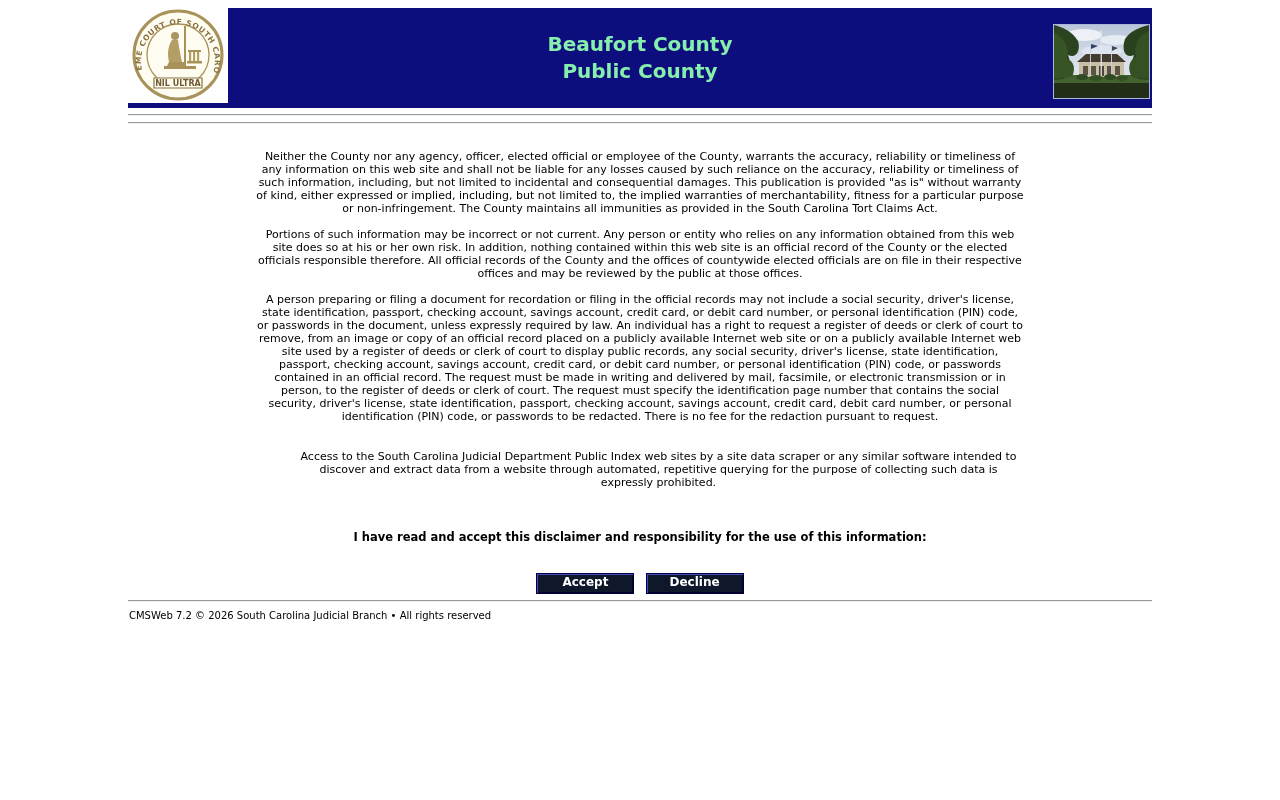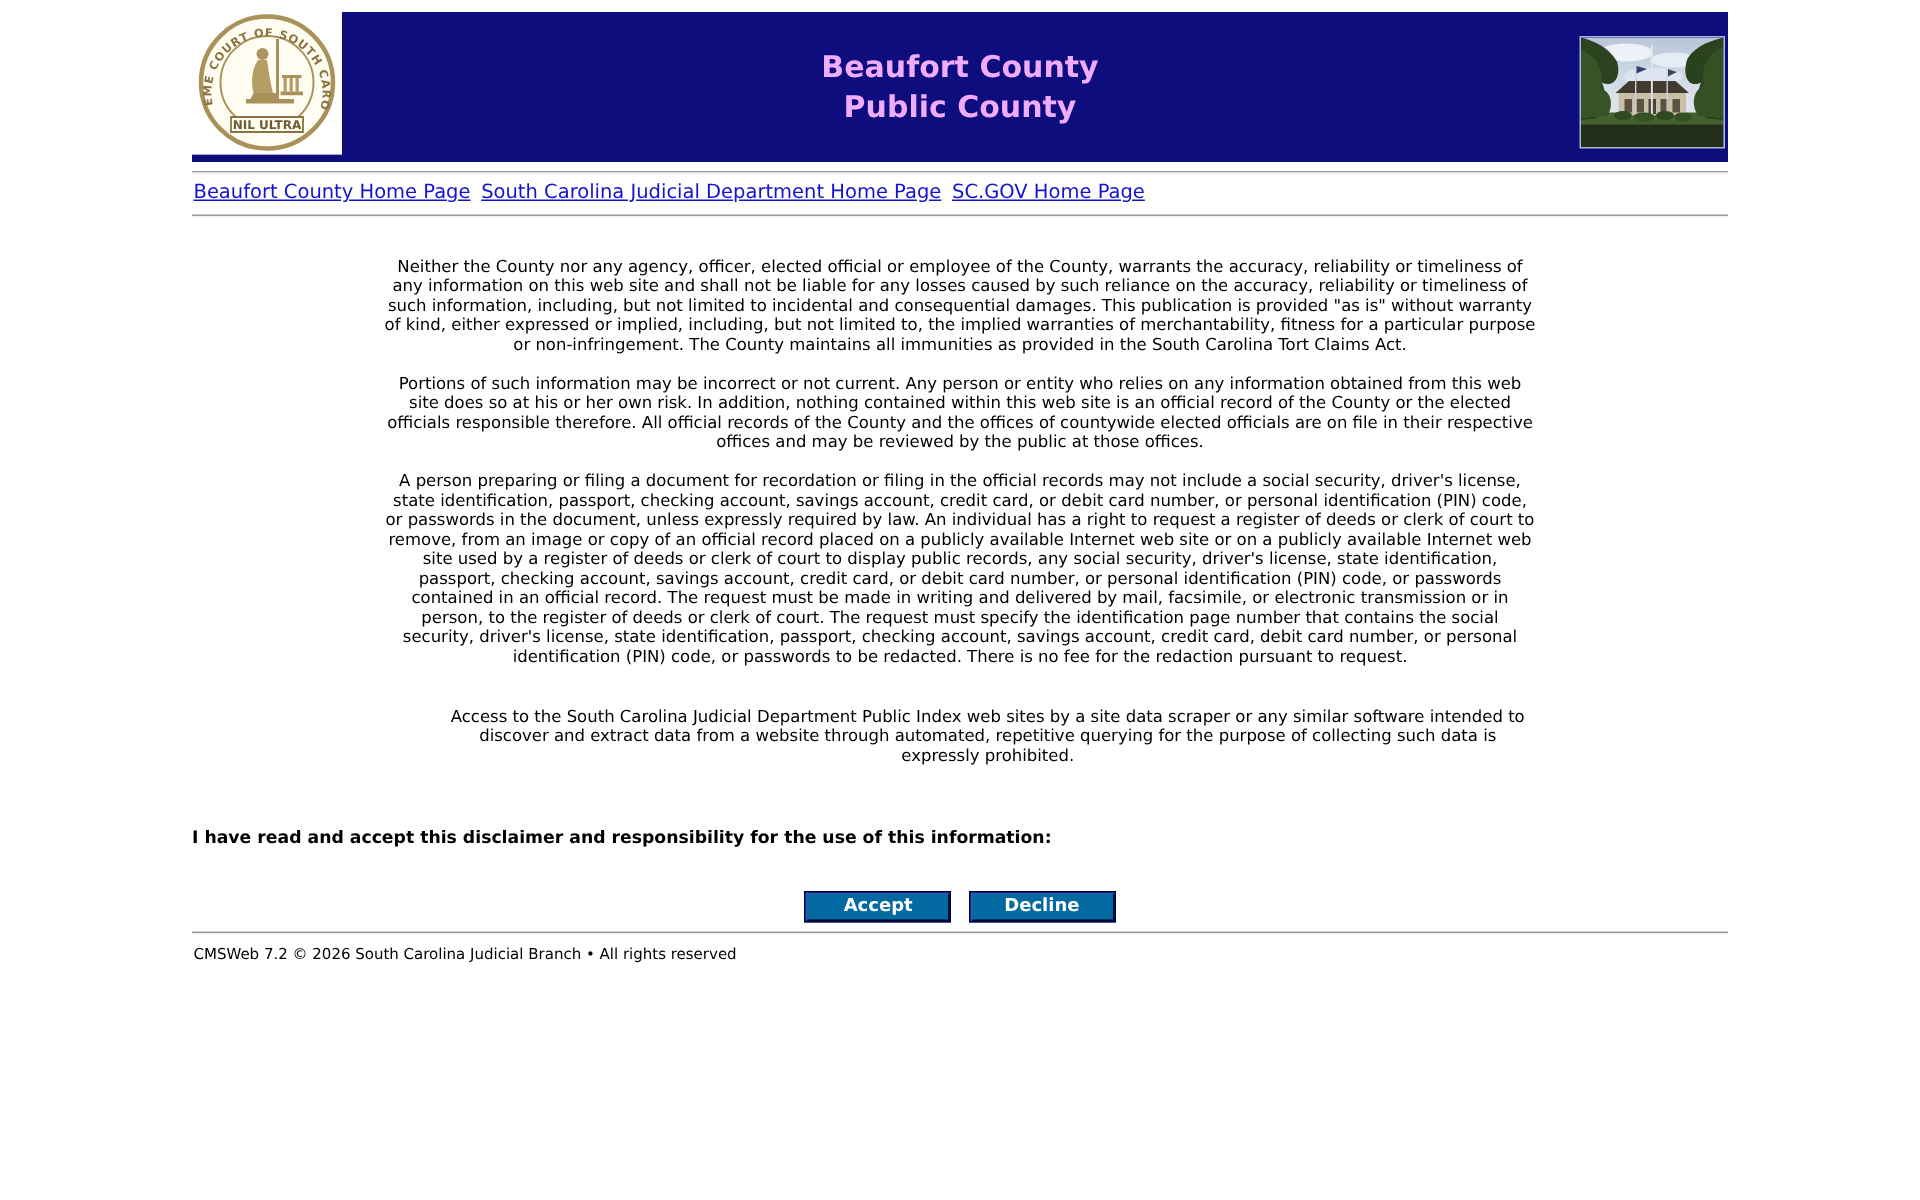--- a/index.html
+++ b/index.html
@@ -18,21 +18,21 @@
     background: #0d0d7d;
   }
   .seal-box {
     position: absolute; left: 0; top: 0;
     width: 100px; height: 95px; background: #ffffff;
   }
   .titles {
     height: 100%;
     display: flex; flex-direction: column; justify-content: center;
     text-align: center;
-    color: #f0abfc; font-weight: bold;
+    color: #86efac; font-weight: bold;
     font-size: 20px; line-height: 27px;
   }
   .courthouse-box {
     position: absolute; right: 3px; top: 17px;
     width: 95px; height: 73px;
     outline: 1px solid #aab6da;
   }
 
   hr.rule {
     border: 0; height: 2px;
@@ -47,28 +47,29 @@
 
   
   .disclaimer {
     width: 768px; margin: 0 auto; padding-top: 8px;
     font-size: 11px; font-weight: normal; line-height: 13px; text-align: center;
   }
   .disclaimer p { margin: 13px 0; }
   .disclaimer p.gap-before { margin-top: 27px; margin-left: 37px; }
 
   .prompt {
+    text-align: center;
     font-size: 11.5px; font-weight: bold;
     margin: 41px 0 0 0;
   }
 
   .buttons { text-align: center; margin-top: 27px; }
   .btn {
     width: 98px; height: 21px;
-    background: #0369a1; color: #ffffff;
+    background: #0f172a; color: #ffffff;
     font-family: "DejaVu Sans", "Liberation Sans", sans-serif;
     font-size: 12px; font-weight: bold;
     border: 1px solid #000040;
     box-shadow: inset 1px 1px 0 #4a4ab8, inset -1px -1px 0 #000028;
     margin: 0 3px;
     cursor: pointer;
     padding: 0 0 2px 0;
   }
 
   .footer-rule { margin-top: 7px; }
@@ -152,25 +153,20 @@
         <ellipse cx="28" cy="52" rx="6" ry="3" fill="#2e4a22"></ellipse>
         <ellipse cx="42" cy="53" rx="7" ry="3" fill="#335125"></ellipse>
         <ellipse cx="56" cy="52" rx="6" ry="3" fill="#2e4a22"></ellipse>
         <ellipse cx="68" cy="53" rx="6" ry="3" fill="#335125"></ellipse>
       </svg>
     </div>
   </div>
 
   <hr class="rule">
 
-  <div class="navlinks">
-    <a href="#">Beaufort County Home Page</a>
-    <a href="#">South Carolina Judicial Department Home Page</a>
-    <a href="#">SC.GOV Home Page</a>
-  </div>
 
   <hr class="rule">
 
   <div class="disclaimer">
     <p>Neither the County nor any agency, officer, elected official or employee of the County, warrants the accuracy, reliability or timeliness of any information on this web site and shall not be liable for any losses caused by such reliance on the accuracy, reliability or timeliness of such information, including, but not limited to incidental and consequential damages. This publication is provided "as is" without warranty of kind, either expressed or implied, including, but not limited to, the implied warranties of merchantability, fitness for a particular purpose or non-infringement. The County maintains all immunities as provided in the South Carolina Tort Claims Act.</p>
     <p>Portions of such information may be incorrect or not current. Any person or entity who relies on any information obtained from this web site does so at his or her own risk. In addition, nothing contained within this web site is an official record of the County or the elected officials responsible therefore. All official records of the County and the offices of countywide elected officials are on file in their respective offices and may be reviewed by the public at those offices.</p>
     <p>A person preparing or filing a document for recordation or filing in the official records may not include a social security, driver's license, state identification, passport, checking account, savings account, credit card, or debit card number, or personal identification (PIN) code, or passwords in the document, unless expressly required by law. An individual has a right to request a register of deeds or clerk of court to remove, from an image or copy of an official record placed on a publicly available Internet web site or on a publicly available Internet web site used by a register of deeds or clerk of court to display public records, any social security, driver's license, state identification, passport, checking account, savings account, credit card, or debit card number, or personal identification (PIN) code, or passwords contained in an official record. The request must be made in writing and delivered by mail, facsimile, or electronic transmission or in person, to the register of deeds or clerk of court. The request must specify the identification page number that contains the social security, driver's license, state identification, passport, checking account, savings account, credit card, debit card number, or personal identification (PIN) code, or passwords to be redacted. There is no fee for the redaction pursuant to request.</p>
     <p class="gap-before">Access to the South Carolina Judicial Department Public Index web sites by a site data scraper or any similar software intended to discover and extract data from a website through automated, repetitive querying for the purpose of collecting such data is expressly prohibited.</p>
   </div>
 

